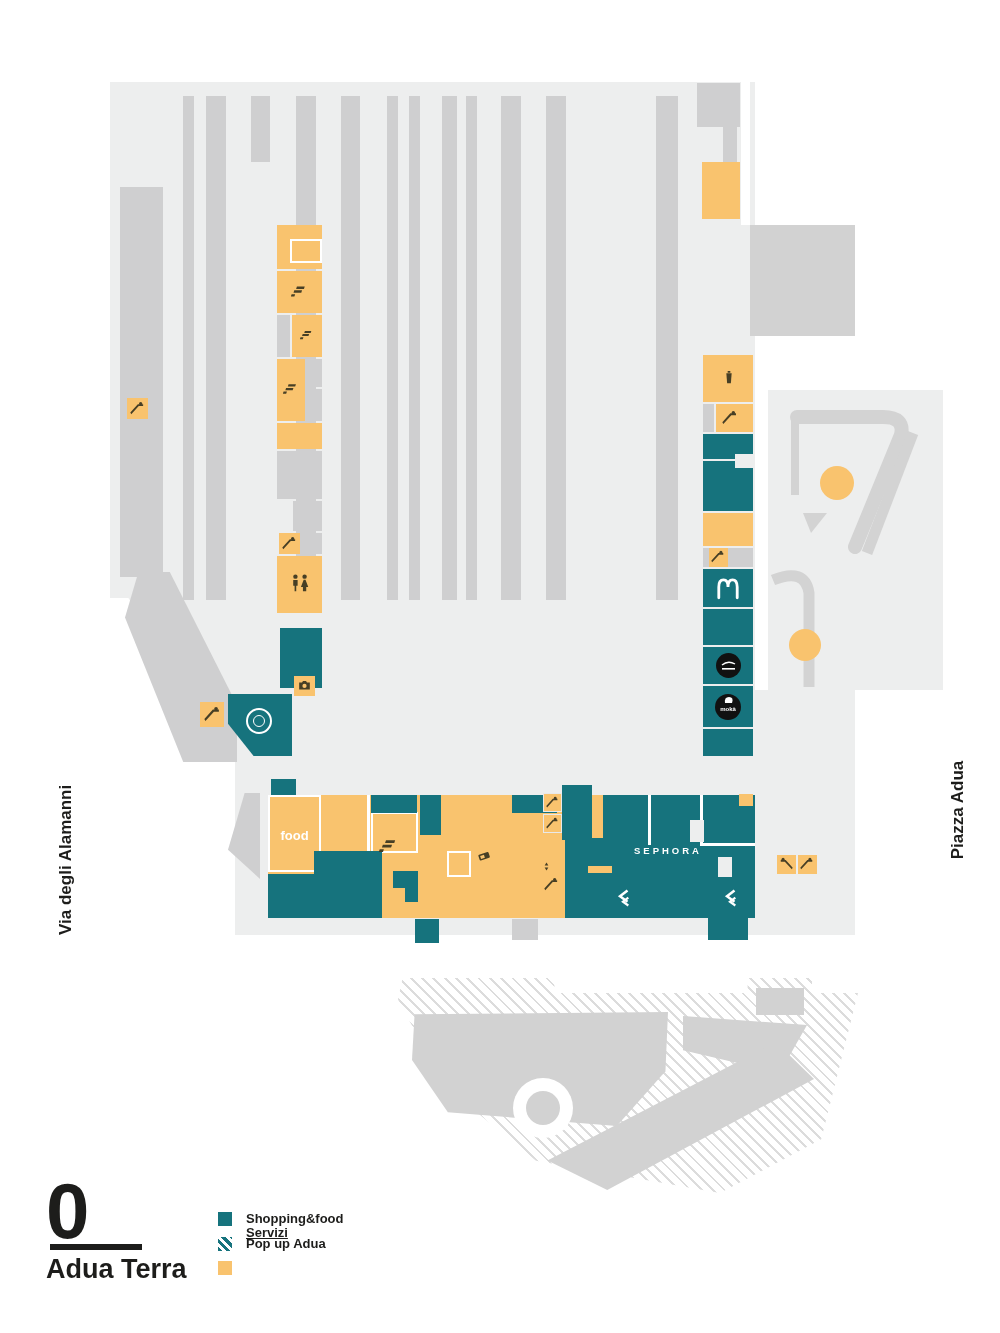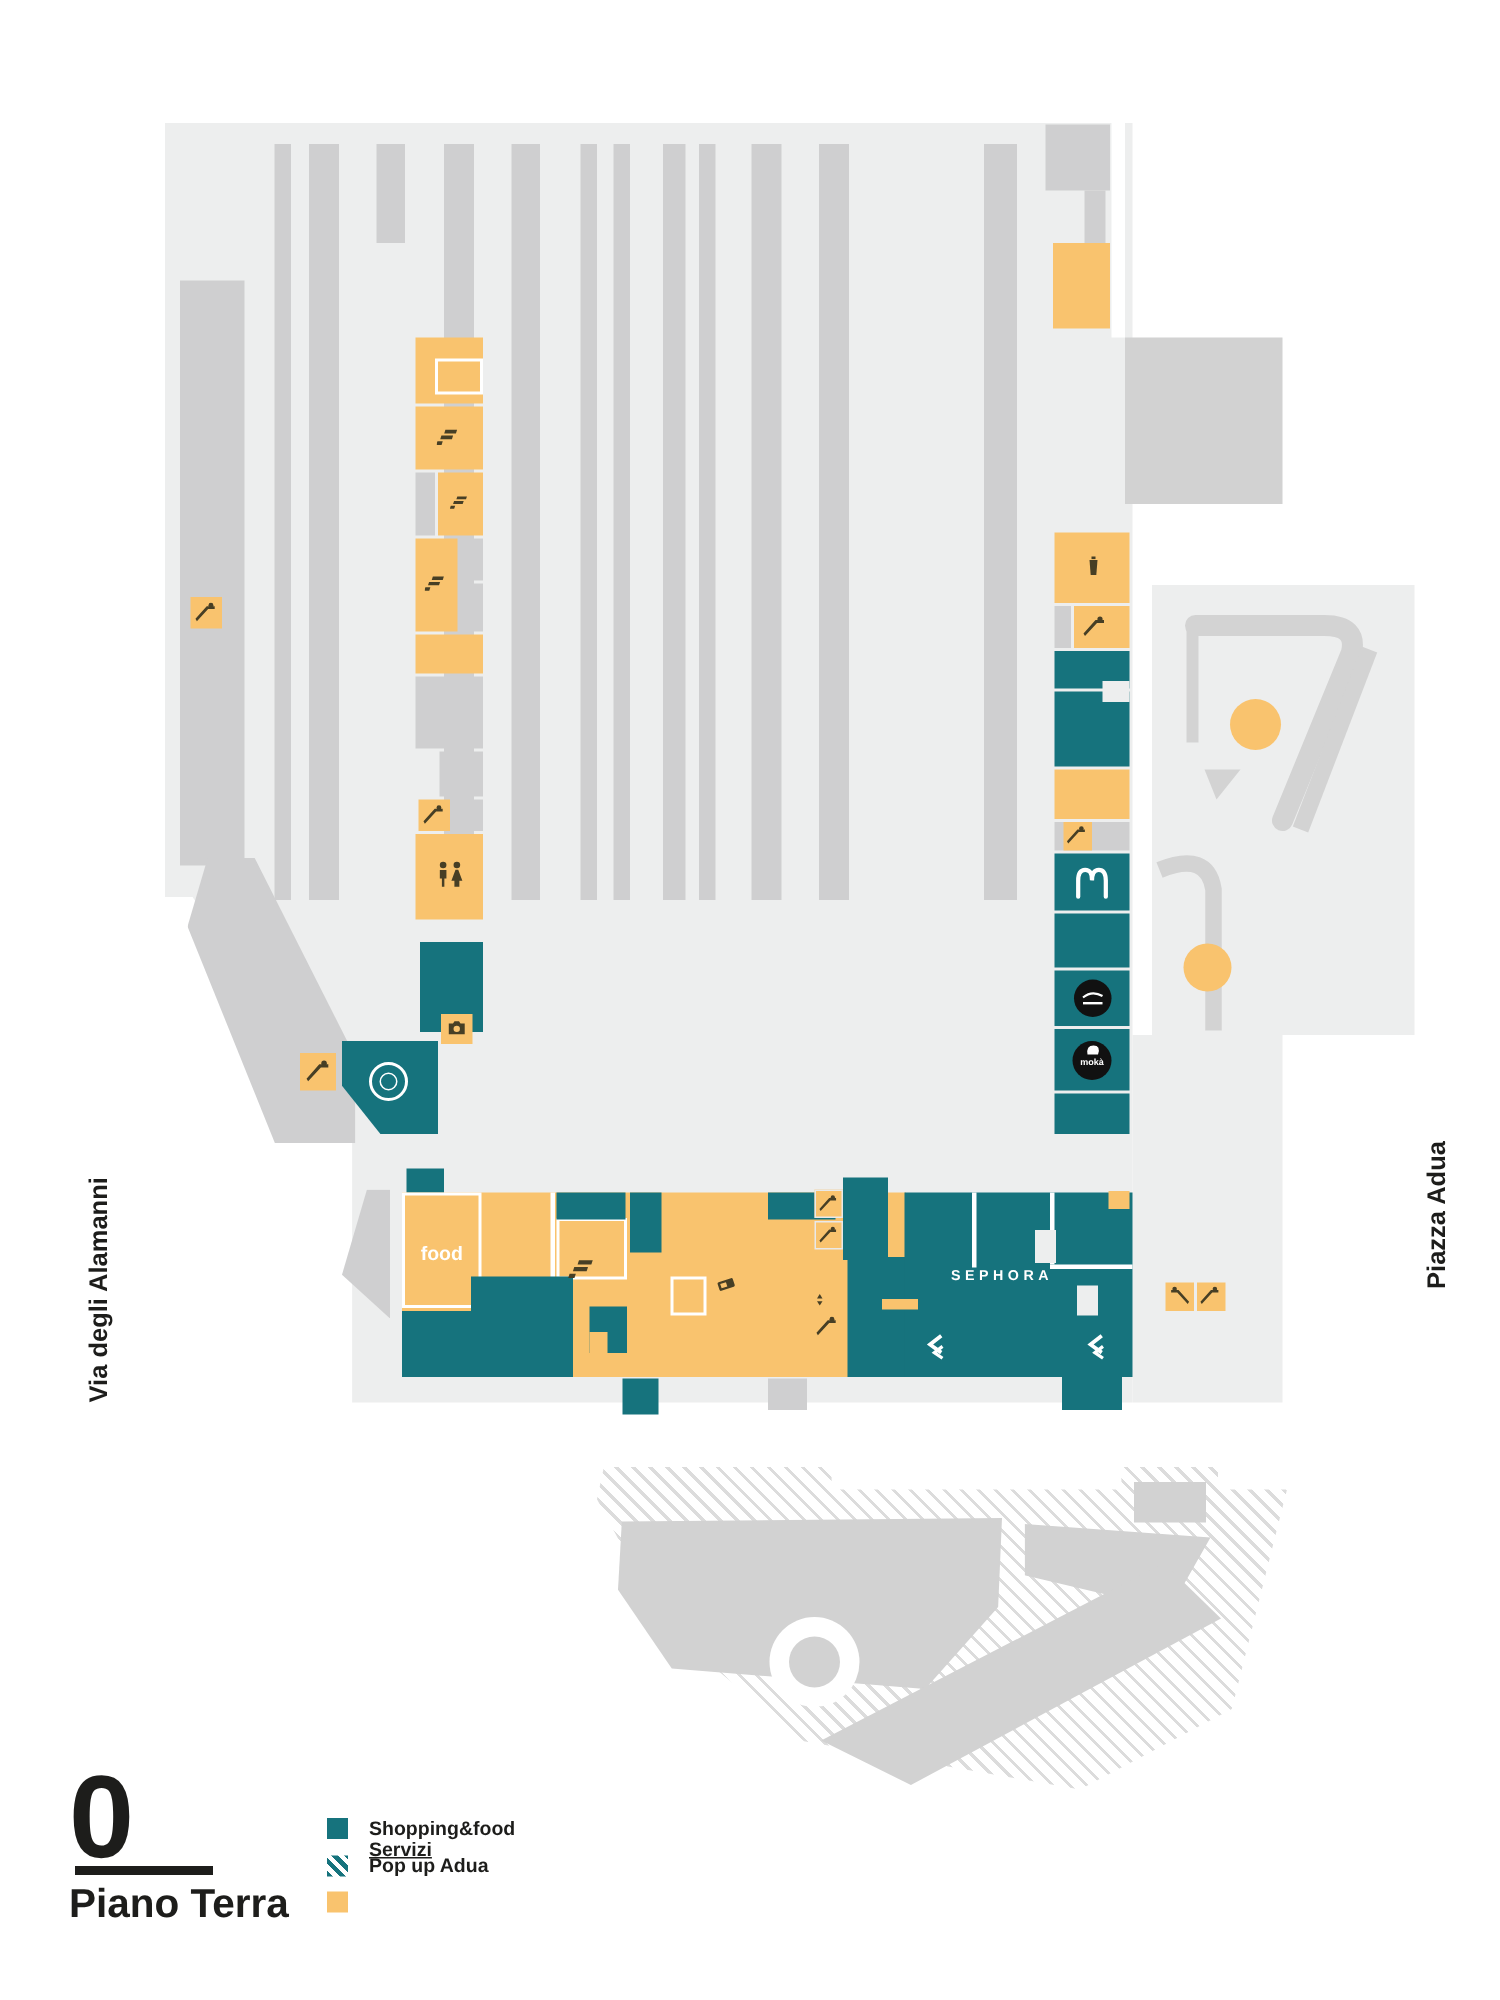--- a/index.html
+++ b/index.html
@@ -291,21 +291,21 @@
   <div class="a gray2 circle" style="left:526px;top:1091px;width:34px;height:34px;"></div>
   <div class="a gray2" style="left:756px;top:988px;width:48px;height:27px;"></div>
   <div class="a gray2" style="left:683px;top:1013px;width:124px;height:60px;clip-path:polygon(0 5%,100% 20%,78% 100%,0 62%);"></div>
   <div class="a gray2" style="left:542px;top:1042px;width:272px;height:148px;clip-path:polygon(86% 0,100% 25%,24% 100%,2% 80%);"></div>
 
   <div class="a txt" style="left:56px;top:935px;width:210px;height:30px;font-size:17px;transform:rotate(-90deg);transform-origin:top left;">Via degli Alamanni</div>
   <div class="a txt" style="left:948px;top:905px;width:190px;height:30px;font-size:17px;transform:rotate(-90deg);transform-origin:top left;text-align:center;">Piazza Adua</div>
 
   <div class="a txt" style="left:46px;top:1172px;font-size:78px;font-weight:800;line-height:1;">0</div>
   <div class="a" style="left:50px;top:1244px;width:92px;height:6px;background:#1D1D1B;"></div>
-  <div class="a txt" style="left:46px;top:1254px;font-size:27px;font-weight:800;">Piano Terra</div>
+  <div class="a txt" style="left:46px;top:1254px;font-size:27px;font-weight:800;">Adua Terra</div>
 
   <div class="a teal" style="left:218px;top:1212px;width:14px;height:14px;"></div>
   <div class="a legend-label" style="left:246px;top:1212px;">Shopping&amp;food</div>
   <div class="a popup-swatch" style="left:218px;top:1237px;width:14px;height:14px;"></div>
   <div class="a legend-label" style="left:246px;top:1237px;">Pop up Adua</div>
   <div class="a org" style="left:218px;top:1261px;width:14px;height:14px;"></div>
   <div class="a legend-label" style="left:246px;top:1226px;text-decoration:underline;">Servizi</div>
 
 </div>
 

